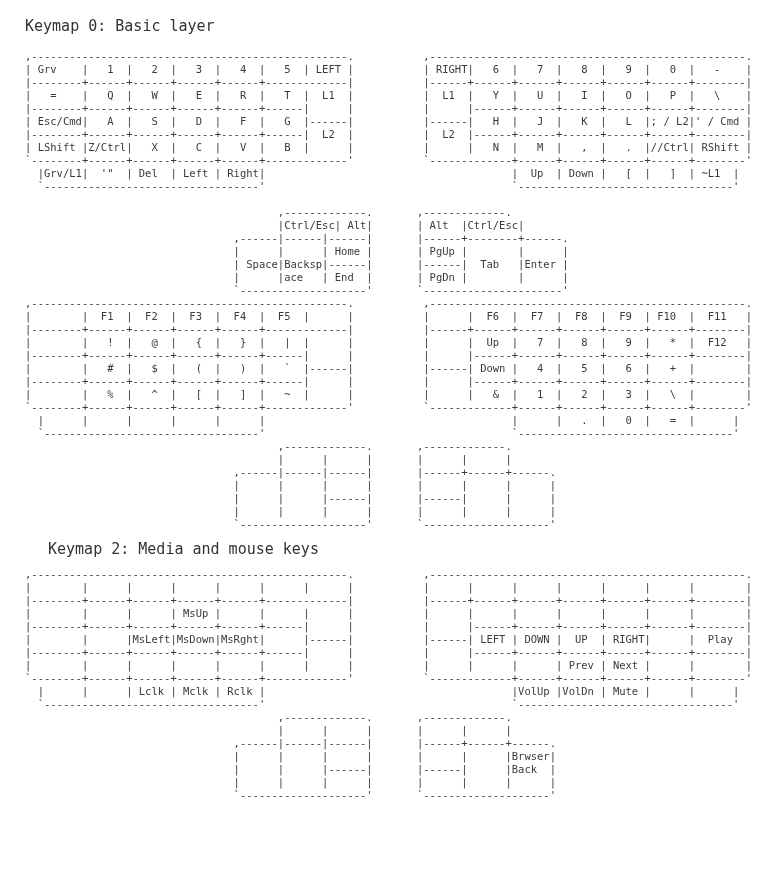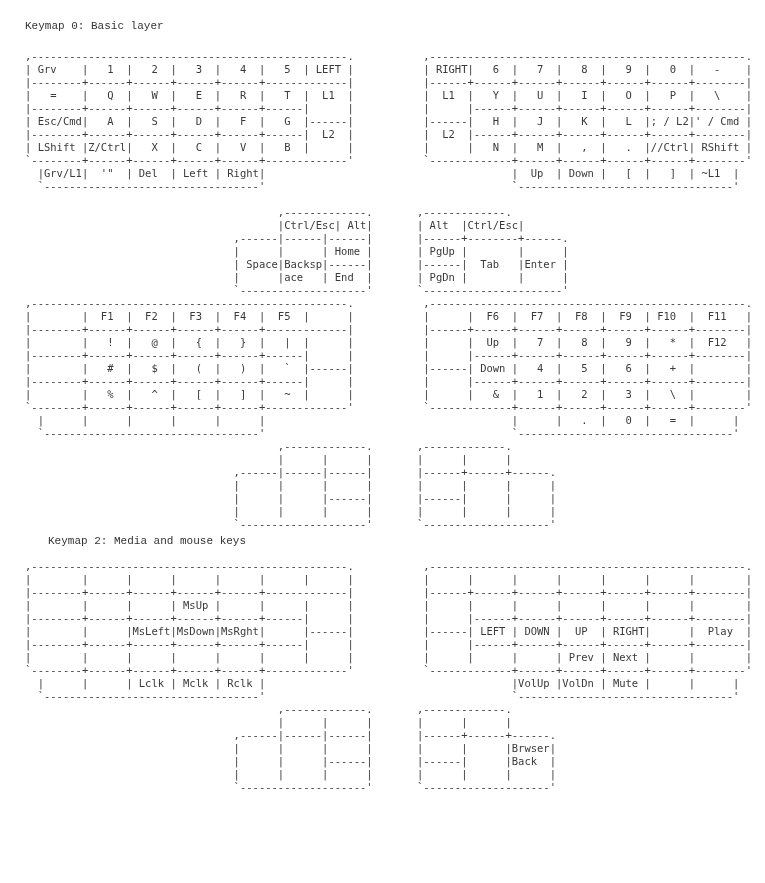--- a/index.html
+++ b/index.html
@@ -9,37 +9,36 @@
     width: 765px;
     height: 883px;
     overflow: hidden;
   }
   .doc {
     padding: 20px 0 0 25px;
     font-family: "DejaVu Sans Mono", "Liberation Mono", monospace;
     color: #3a3a3a;
   }
   .ktitle {
-    font-size: 11px;
+    font-size: 15px;
     line-height: 13px;
     white-space: pre;
     color: #333333;
-    font-family: Liberation Mono, monospace;
   }
   pre.art {
     margin: 0;
     font-family: "DejaVu Sans Mono", "Liberation Mono", monospace;
     font-size: 10.5px;
     line-height: 13px;
     white-space: pre;
     color: #3a3a3a;
   }
   .s0 .ktitle { margin: 0 0 17px 0; }
   .s1 .ktitle { margin: 58px 0 14px 0; }
-  .s2 .ktitle { margin: 4px 0 12px 0; padding-left: 23px; }
+  .s2 .ktitle { margin: 12px 0 12px 0; padding-left: 23px; }
 </style>
 </head>
 <body>
 
 <div class="doc">
 
   <section class="s0">
     <div class="ktitle">Keymap 0: Basic layer</div>
     <pre class="art">,--------------------------------------------------.           ,--------------------------------------------------.
 | Grv    |   1  |   2  |   3  |   4  |   5  | LEFT |           | RIGHT|   6  |   7  |   8  |   9  |   0  |   -    |

